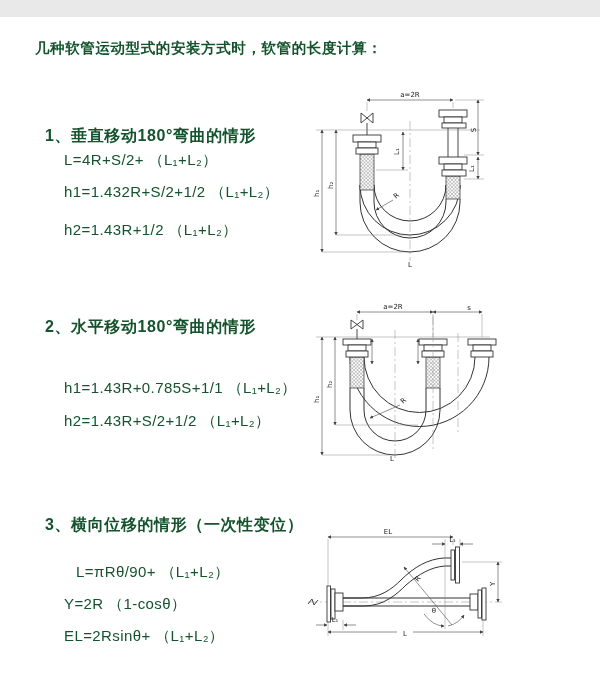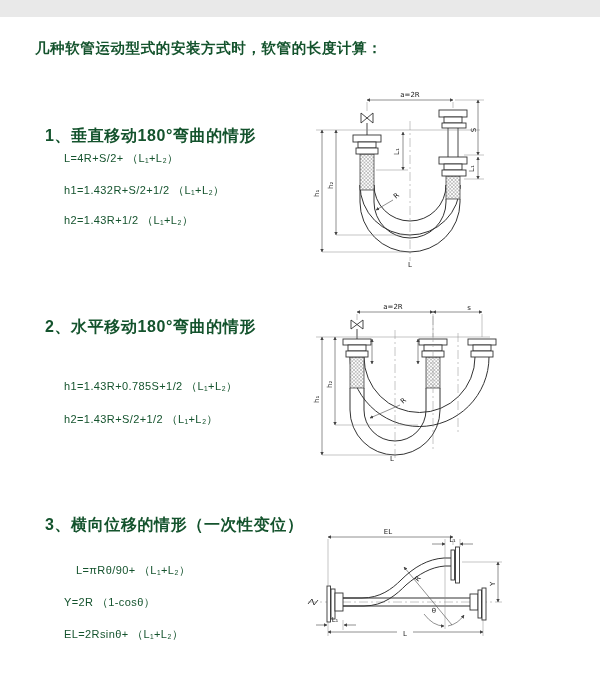--- a/index.html
+++ b/index.html
@@ -4,21 +4,21 @@
 <style>
   html,body{margin:0;padding:0;background:#e9e9e9;}
   .page{
     position:relative;width:600px;height:675px;background:#ffffff;
     font-family:"Liberation Sans","DejaVu Sans",sans-serif;color:#14532d;
     overflow:hidden;margin:17px auto;
   }
   .abs{position:absolute;white-space:nowrap;}
   .title{left:35px;top:22px;font-size:14.5px;font-weight:700;letter-spacing:0.6px;}
   .sec-heading{font-size:16px;font-weight:600;letter-spacing:0.6px;}
-  .formula{font-size:11px;letter-spacing:0.4px;text-align:center;}
+  .formula{font-size:15px;letter-spacing:0.4px;text-align:center;}
   svg{position:absolute;overflow:visible;}
   .line{stroke:#333;fill:none;stroke-width:0.9;}
   .hose{stroke:#333;fill:none;stroke-width:1;}
   .fit{stroke:#333;fill:#fff;stroke-width:0.9;}
   .braidbg{fill:#fff;stroke:none;}
   .braid{stroke:#444;stroke-width:0.8;}
   .dim{stroke:#555;stroke-width:0.65;fill:none;}
   .ext{stroke:#8a8a8a;stroke-width:0.5;fill:none;}
   .cl{stroke:#999;stroke-width:0.55;fill:none;stroke-dasharray:9 3 2 3;}
   .lbl{font-family:"DejaVu Sans",sans-serif;font-size:7px;fill:#1a1a1a;}
@@ -26,24 +26,24 @@
 </head>
 <body>
 
 <div class="page">
 
   <div class="abs title">几种软管运动型式的安装方式时，软管的长度计算：</div>
 
   <div class="abs sec-heading" style="left:45px;top:109px">1、垂直移动180°弯曲的情形</div>
   <div class="abs formula" style="left:64px;top:134px">L=4R+S/2+ （L₁+L₂）</div>
   <div class="abs formula" style="left:64px;top:166px">h1=1.432R+S/2+1/2 （L₁+L₂）</div>
-  <div class="abs formula" style="left:64px;top:196px">h2=1.43R+1/2 （L₁+L₂）</div>
+  <div class="abs formula" style="left:64px;top:204px">h2=1.43R+1/2 （L₁+L₂）</div>
 
   <div class="abs sec-heading" style="left:45px;top:300px">2、水平移动180°弯曲的情形</div>
-  <div class="abs formula" style="left:64px;top:362px">h1=1.43R+0.785S+1/2 （L₁+L₂）</div>
+  <div class="abs formula" style="left:64px;top:362px">h1=1.43R+0.785S+1/1 （L₁+L₂）</div>
   <div class="abs formula" style="left:64px;top:395px">h2=1.43R+S/2+1/2 （L₁+L₂）</div>
 
   <div class="abs sec-heading" style="left:45px;top:498px">3、横向位移的情形（一次性变位）</div>
   <div class="abs formula" style="left:76px;top:546px">L=πRθ/90+ （L₁+L₂）</div>
   <div class="abs formula" style="left:64px;top:578px">Y=2R （1-cosθ）</div>
   <div class="abs formula" style="left:64px;top:610px">EL=2Rsinθ+ （L₁+L₂）</div>
 
   <svg style="left:312px;top:72px" width="278" height="185" viewBox="0 0 278 185">
     <defs>
       <marker id="a1" viewBox="0 0 10 10" refX="9" refY="5" markerWidth="5.5" markerHeight="5.5" orient="auto-start-reverse">

